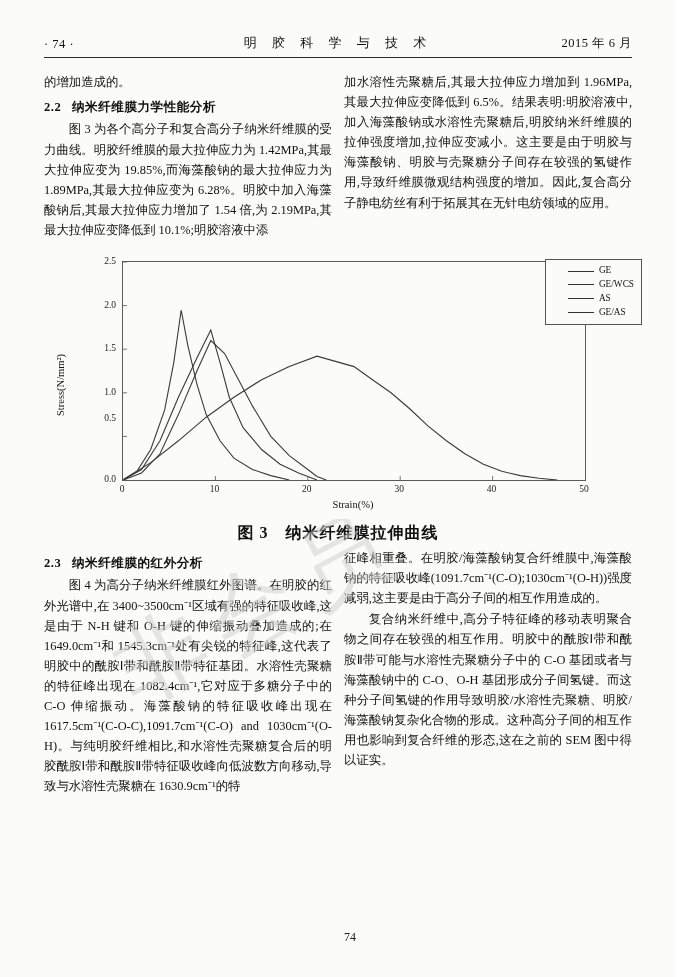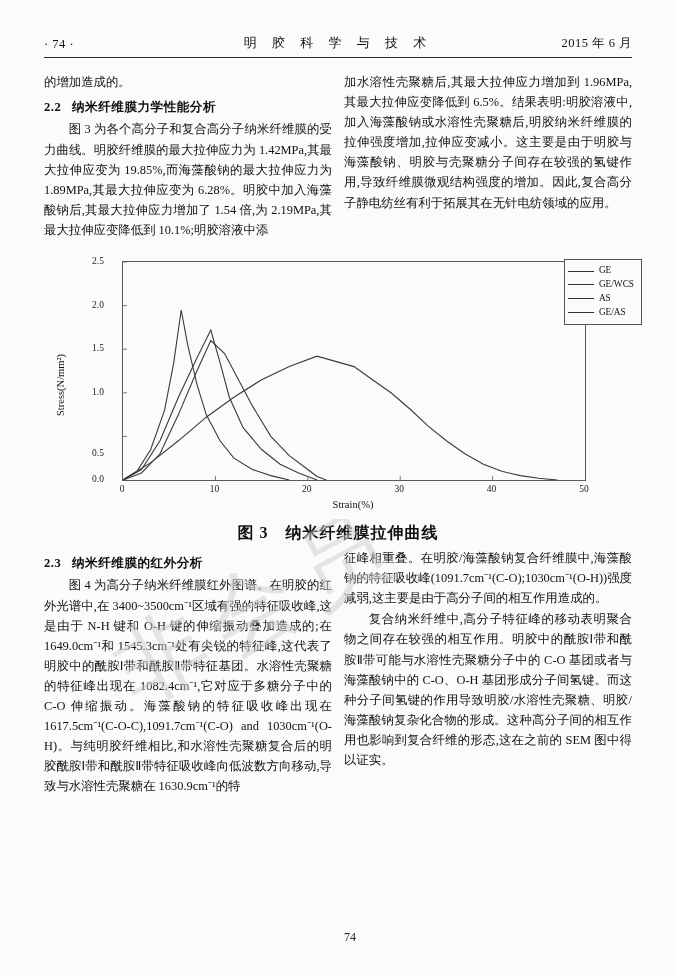--- a/index.html
+++ b/index.html
@@ -73,21 +73,21 @@
     border:1px solid #5a5a5a;
     background:#fbfbfa;
     overflow:hidden;
   }
   .ytick,.xtick{
     position:absolute;
     font-size:9.5px;
     color:#222;
     font-family:"Liberation Serif",serif;
   }
-  .ytick{right:0;transform:translateY(-50%);}
+  .ytick{right:0;transform:translateY(-50%);text-align:right;}
   .xtick{transform:translateX(-50%);}
   .ylab{
     position:absolute;
     left:16px;top:50%;
     transform:translate(-50%,-50%) rotate(-90deg);
     transform-origin:center;
     white-space:nowrap;
     font-size:10.5px;
   }
   .xlab{
@@ -95,21 +95,21 @@
     left:309px;top:248px;
     transform:translateX(-50%);
     font-size:10.5px;
     white-space:nowrap;
   }
   .legend{
     position:absolute;
     right:14px;top:8px;
     border:1px solid #555;
     background:#fbfbfa;
-    padding:4px 7px 4px 3px;
+    padding:4px 7px 4px 22px;
     font-size:9.3px;
     line-height:1.5;
   }
   .legend-row{display:flex;align-items:center;gap:5px;white-space:nowrap;}
   .legend-line{display:inline-block;width:26px;height:0;border-top:1.2px solid #333;}
   .figcap{
     text-align:center;
     font-size:16px;
     font-weight:bold;
     margin-top:4px;
@@ -166,21 +166,21 @@
   </div>
 
   <div class="figure-wrap">
     <div class="watermark">非会员</div>
     <div class="chart-box">
       <div class="ylab">Stress(N/mm²)</div>
       <div class="xlab">Strain(%)</div>
 
       <div id="yticks">
           <div class="ytick" style="top: 228px; left: 48px; width: 24px;">0.0</div>
-          <div class="ytick" style="top: 202px; left: 48px; width: 24px;">0.5</div>
+          <div class="ytick" style="top: 167px; left: 48px; width: 24px;">0.5</div>
           <div class="ytick" style="top: 140.8px; left: 48px; width: 24px;">1.0</div>
           <div class="ytick" style="top: 97.2px; left: 48px; width: 24px;">1.5</div>
           <div class="ytick" style="top: 53.6px; left: 48px; width: 24px;">2.0</div>
           <div class="ytick" style="top: 10px; left: 48px; width: 24px;">2.5</div>
         </div>
       <div id="xticks">
           <div class="xtick" style="left: 78px; top: 233px;">0</div>
           <div class="xtick" style="left: 170.4px; top: 233px;">10</div>
           <div class="xtick" style="left: 262.8px; top: 233px;">20</div>
           <div class="xtick" style="left: 355.2px; top: 233px;">30</div>

